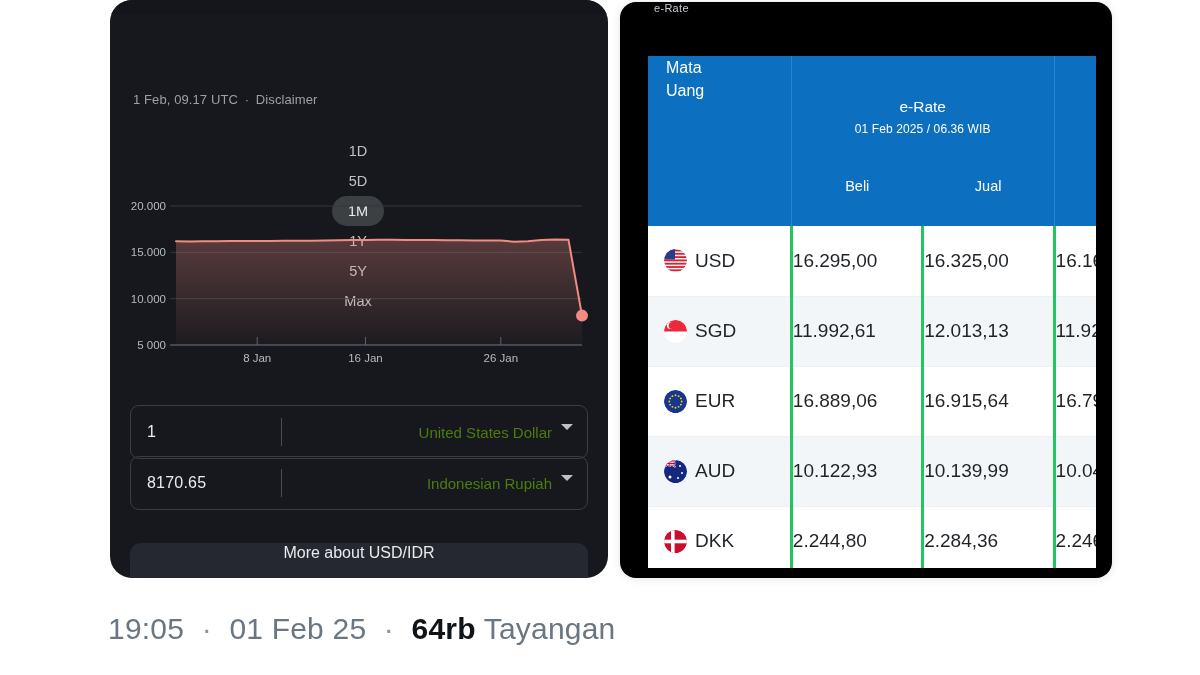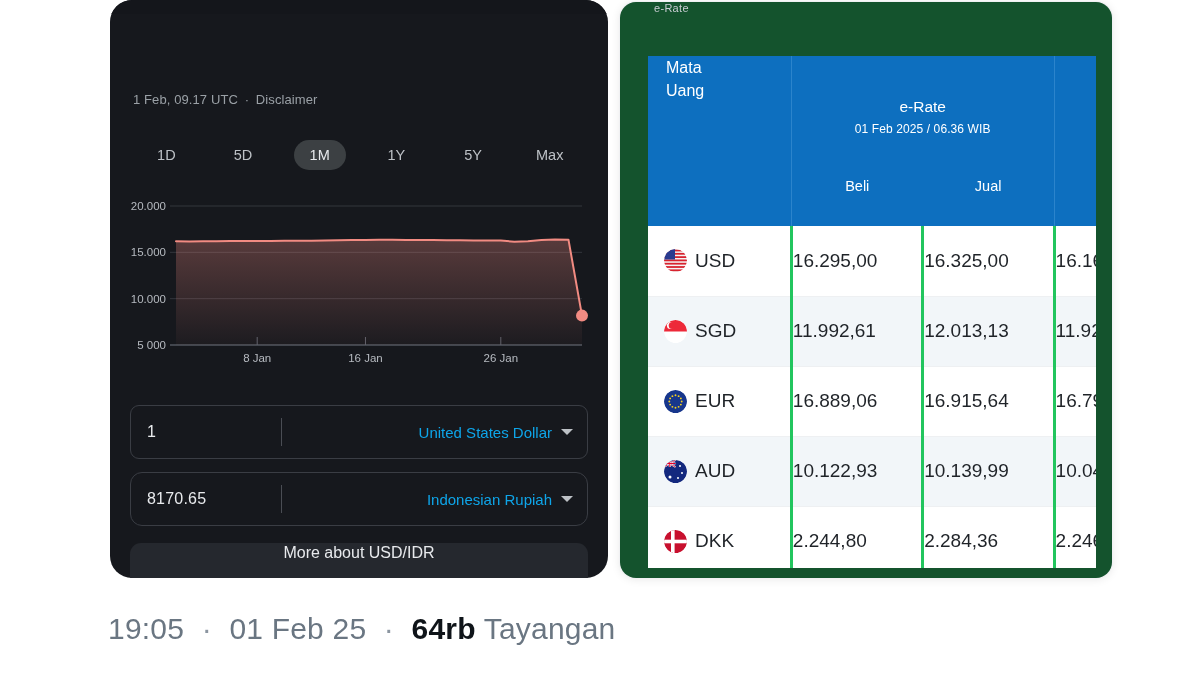--- a/index.html
+++ b/index.html
@@ -51,21 +51,21 @@
     position: absolute; left: 23px; top: 92px;
     font-size: 13px; color: #9aa0a6; letter-spacing: .1px;
   }
   .fx-sub .sep { margin: 0 3px; }
   .fx-disclaimer { color: #9aa0a6; }
 
   
   .fx-ranges {
     position: absolute; left: 18px; top: 136px;
     width: 460px; height: 38px;
-    display: flex; align-items: center;
+    display: flex;  flex-direction: column;
   }
   .fx-range {
     flex: 1 1 0; text-align: center;
     font-size: 14.5px; color: #bdc1c6;
     height: 30px; line-height: 30px; border-radius: 15px;
   }
   .fx-range.active {
     background: #3c4043; color: #e8eaed;
     max-width: 52px; margin: 0 auto;
   }
@@ -89,32 +89,32 @@
 
   
   .fx-input {
     position: absolute; left: 20px;
     width: 458px; height: 54px;
     border: 1px solid #3a3d44;
     border-radius: 9px;
     display: flex; align-items: center;
   }
   .fx-input.one { top: 405px; }
-  .fx-input.two { top: 472px; border-radius: 12px; }
+  .fx-input.two { top: 456px; }
   .fx-amount {
     width: 150px; padding-left: 16px;
     font-size: 16px; color: #e8eaed; letter-spacing: .2px;
   }
   .fx-divider {
     width: 1px; height: 28px; background: #4a4d54;
   }
   .fx-cur {
-    flex: 1; display: flex; align-items: center; justify-content: flex-end;
+    flex: 1; display: flex; align-items: flex-start; justify-content: flex-end;
     padding-right: 14px; gap: 9px;
-    font-size: 15px; color: #0ea5e9;
+    font-size: 15px; color: #4d7c0f;
   }
   .caret {
     width: 0; height: 0;
     border-left: 6px solid transparent;
     border-right: 6px solid transparent;
     border-top: 6px solid #bdc1c6;
   }
   .fx-more {
     position: absolute; left: 20px; top: 543px;
     width: 458px; height: 48px;
@@ -125,21 +125,21 @@
     overflow: hidden;
     flex-direction: column;
   }
   .fx-more .chev { font-size: 15px; color: #e8eaed; }
 
   
   .rate-card {
     position: absolute;
     left: 620px; top: 2px;
     width: 492px; height: 576px;
-    background: #14532d;
+    background: #000000;
     border-radius: 16px;
     box-shadow: 0 0 0 1px #f0f1f3, 0 1px 10px rgba(0,0,0,.10);
     overflow: hidden;
   }
   .rate-ghost {
     position: absolute; left: 34px; top: 0px;
     font-size: 11px; color: #c8ccd2;
     letter-spacing: .3px;
   }
   .rate-inner {

